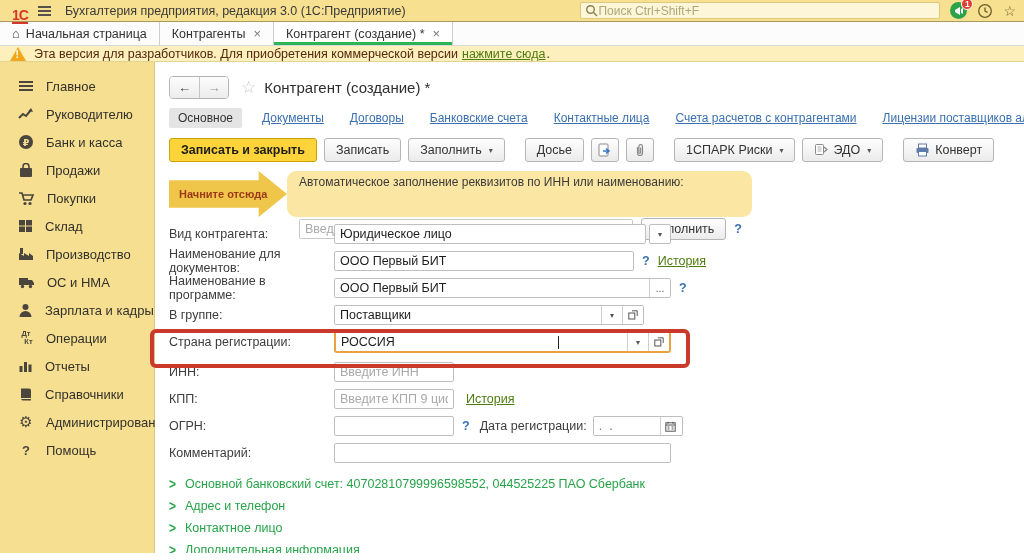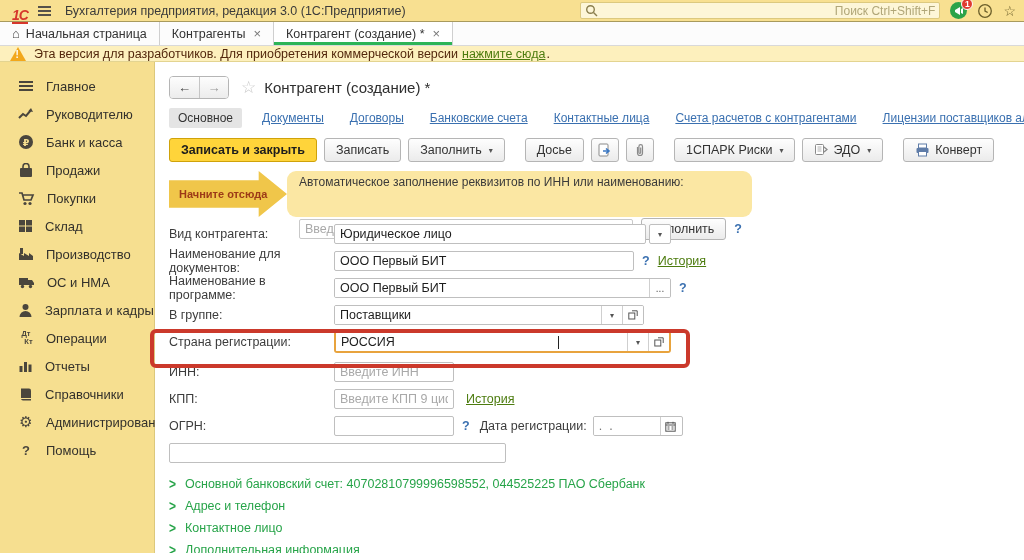--- a/index.html
+++ b/index.html
@@ -2,26 +2,26 @@
 <html><head>
 <meta charset="utf-8">
 <style>
   * { box-sizing: border-box; margin: 0; padding: 0; }
   html,body { width:1024px; height:560px; overflow:hidden; }
   body { font-family:"Liberation Sans","DejaVu Sans",sans-serif; font-size:12.5px; color:#333; background:#fff; }
   .app { position:relative; width:1024px; height:560px; overflow:hidden; }
 
   
   .titlebar { height:22px; background:#f8e091; display:flex; align-items:center; padding:0 8px; border-bottom:1px solid #a89a5d; }
-  .logo { color:#d6372c; font-weight:bold; font-size:14px; font-style:italic; border-bottom:2px solid #d6372c; line-height:13px; margin:12px 10px 0 4px; letter-spacing:-1px; }
+  .logo { color:#d6372c; font-weight:bold; font-size:14px; border-bottom:2px solid #d6372c; line-height:13px; margin:12px 10px 0 4px; letter-spacing:-1px; }
   .hamburger { display:inline-flex; flex-direction:column; gap:2px; margin-right:14px; cursor:pointer; }
   .hamburger i { display:block; width:13px; height:2px; background:#55514a; }
   .app-title { font-size:12.5px; color:#3a3a3a; }
   .search-box { margin-left:auto; display:flex; align-items:center; width:360px; height:17px; background:#fdf6d8; border:1px solid #dcc97f; border-radius:2px; padding:0 4px; }
-  .search-box input { border:none; outline:none; background:transparent; flex:1; font-size:12px; color:#be185d; font-family:inherit;text-align:right; }
+  .search-box input { border:none; outline:none; background:transparent; flex:1; font-size:12px; color:#be185d; font-family:inherit; }
   .search-box input::placeholder { color:#b0a678; }
   .tb-icons { display:flex; align-items:center; gap:10px; margin-left:10px; }
   .notif { position:relative; width:17px; height:17px; background:#2ca349; border-radius:50%; display:flex; align-items:center; justify-content:center; cursor:pointer; }
   .badge { position:absolute; top:-4px; right:-6px; min-width:12px; height:12px; background:#e03c31; color:#fff; border-radius:6px; font-size:8.5px; font-weight:bold; display:flex; align-items:center; justify-content:center; padding:0 2px; border:1px solid #fff; }
   .tb-glyph { font-size:14px; color:#6b5e2a; cursor:pointer; line-height:1; }
 
   
   .tabbar { height:24px; background:#fcfcfc; display:flex; align-items:stretch; border-bottom:1px solid #d9d9d9; }
   .tab { display:flex; align-items:center; gap:6px; padding:0 12px; border-right:1px solid #cfcfcf; font-size:12.5px; color:#333; cursor:pointer; position:relative; }
   .tab .close { color:#777; font-size:13px; margin-left:2px; cursor:pointer; }
@@ -426,20 +426,21 @@
               <svg width="11" height="11" viewBox="0 0 11 11">
                   <rect x="0.8" y="1.8" width="9.4" height="8.4" fill="none" stroke="#555"></rect>
                   <path d="M0.8 4 h9.4 M3 0.8 v2 M8 0.8 v2" stroke="#555"></path>
                   <path d="M2.5 6 h2 M6.5 6 h2 M2.5 8 h2 M6.5 8 h2" stroke="#555"></path>
                 </svg>
             </span>
           </div>
         </div>
 
         <div class="frow">
+          <label>Комментарий:</label>
           <input class="fld" style="width: 337px;">
         </div>
 
       </div>
 
       <div class="sections">
         <div class="gsec">
           <span class="chev">&gt;</span>
           <span>Основной банковский счет: 40702810799996598552, 044525225 ПАО Сбербанк</span>
         </div>

